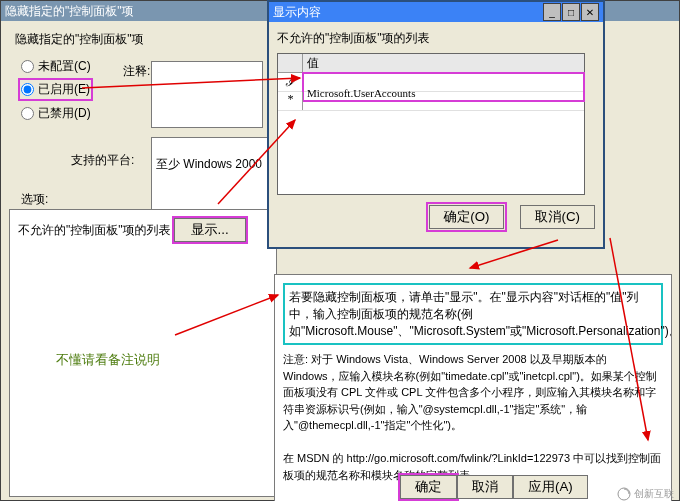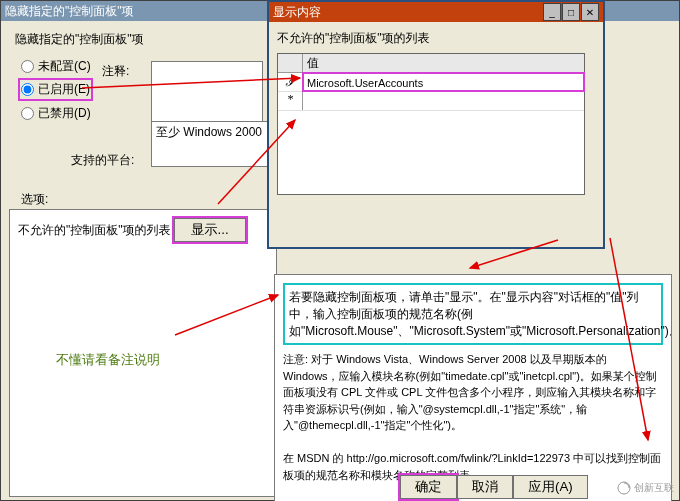--- a/index.html
+++ b/index.html
@@ -10,59 +10,59 @@
   .t-btn{width:16px;height:16px;background:#bfbfbf;border:1px solid #404040;display:flex;align-items:center;justify-content:center;font-size:10px;color:#000}
   
   #win-back{left:0;top:0;width:678px;height:499px}
   #win-back .titlebar{background:#7a96b0}
   #win-back .body{padding:6px 8px;position:relative;height:calc(100% - 20px)}
   .policy-title{margin:4px 0 10px 6px}
   .radio-row{margin:6px 0 0 12px}
   .radio-row label{display:flex;align-items:center;gap:4px}
   .radio-row input{margin:0}
   .hl-pink{outline:2px solid #d63cd6;outline-offset:1px}
-  .comment-label{position:absolute;left:101px;top:42px}
+  .comment-label{position:absolute;left:122px;top:42px}
   .comment-box{position:absolute;left:150px;top:40px;width:110px;height:65px;background:#fff;border:1px solid #7a7a7a}
   .platforms-label{position:absolute;left:70px;top:131px}
-  .platforms-box{position:absolute;left:150px;top:100px;width:110px;height:40px;background:#fff;border:1px solid #7a7a7a;padding:2px 4px}
+  .platforms-box{position:absolute;left:150px;top:116px;width:110px;height:40px;background:#fff;border:1px solid #7a7a7a;padding:18px 4px}
   .options-label{position:absolute;left:20px;top:170px}
   .options-panel{position:absolute;left:8px;top:188px;width:250px;height:270px;background:#fff;border:1px solid #7a7a7a;padding:8px}
   .opt-text{margin-bottom:8px}
   .btn{padding:2px 16px;border:1px solid #707070;background:#ece9d8;cursor:default}
   .hl-show{outline:2px solid #d63cd6}
   .help-panel{position:absolute;left:273px;top:253px;width:380px;height:240px;background:#fff;border:1px solid #7a7a7a;padding:8px;overflow:hidden}
   .help-hl{border:2px solid #19c2c2;padding:4px;margin-bottom:6px;line-height:1.4}
   .help-rest{line-height:1.5;font-size:11px}
   .note-pink{position:absolute;left:55px;top:330px;color:#4d7c0f;font-size:13px}
   
   .bottom-btns{position:absolute;left:400px;top:475px;display:flex;}
   .bottom-btns .btn{padding:2px 14px}
   .hl-ok{outline:2px solid #d63cd6}
   
   #win-front{left:267px;top:0;width:334px;height:245px;border:2px solid #2b4f7c}
-  #win-front .titlebar{background:#c2410c}
+  #win-front .titlebar{background:#3b82f6}
   #win-front .body{padding:8px}
   .front-label{margin-bottom:6px}
   .grid{background:#fff;border:1px solid #666;width:306px;height:140px}
   .grid-header{display:flex;height:18px;border-bottom:1px solid #999}
   .grid-header .col1{width:24px;border-right:1px solid #999;background:#e8e8e8}
   .grid-header .col2{flex:1;padding:1px 4px;background:#e8e8e8}
   .grid-row{display:flex;height:18px;border-bottom:1px solid #e0e0e0}
   .grid-row .col1{width:24px;border-right:1px solid #999;text-align:center;font-style:italic;font-family:serif}
-  .grid-row .col2{flex:1;padding:4px 4px;font-family:Liberation Sans, sans-serif;font-size:11px}
+  .grid-row .col2{flex:1;padding:14px 4px;font-family:Liberation Serif, serif;font-size:11px}
   .grid-row .col2.hl{outline:2px solid #d63cd6;outline-offset:-1px}
   .front-btns{text-align:right;margin-top:10px}
   .front-btns .btn{margin-left:12px;padding:2px 14px}
   .front-btns .btn.hl{outline:2px solid #d63cd6;outline-offset:1px}
   
   .arrow{position:absolute;pointer-events:none}
   .arrow line{stroke:#e00000;stroke-width:1.5}
   .arrow polygon{fill:#e00000}
   
-  .watermark{position:absolute;right:6px;bottom:6px;font-size:10px;color:#999}
+  .watermark{position:absolute;right:6px;bottom:0;font-size:10px;color:#999}
   .watermark svg{vertical-align:middle}
 </style>
 </head>
 <body>
 
 <div id="win-back" class="window">
   <div class="titlebar">
     <span class="t-text">隐藏指定的"控制面板"项</span>
   </div>
   <div class="body">
@@ -134,20 +134,24 @@
       </div>
       <div class="grid-row">
         <div class="col1">ℐ</div>
         <div class="col2 hl">Microsoft.UserAccounts</div>
       </div>
       <div class="grid-row">
         <div class="col1">*</div>
         <div class="col2"></div>
       </div>
     </div>
+    <div class="front-btns">
+      <button class="btn hl">确定(O)</button>
+      <button class="btn">取消(C)</button>
+    </div>
   </div>
 </div>
 
 <svg class="arrow" style="left:0;top:0" width="680" height="501">
   <defs>
     <marker id="ah" markerWidth="8" markerHeight="8" refX="6" refY="3" orient="auto">
       <polygon points="0 0, 7 3, 0 6"></polygon>
     </marker>
   </defs>
 

